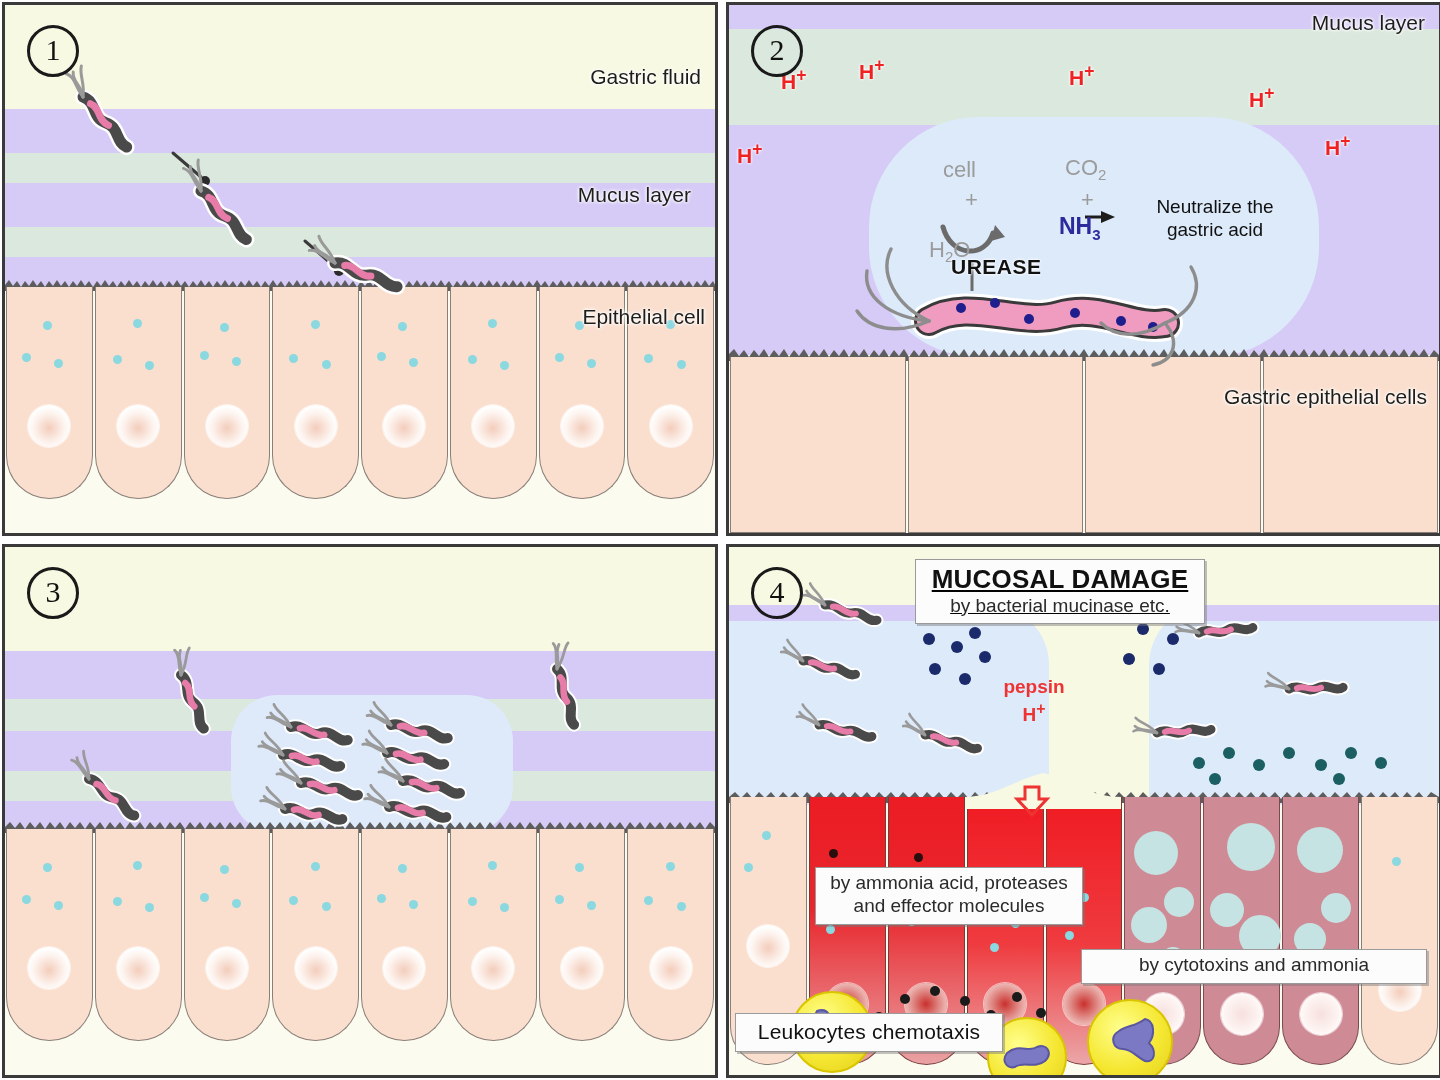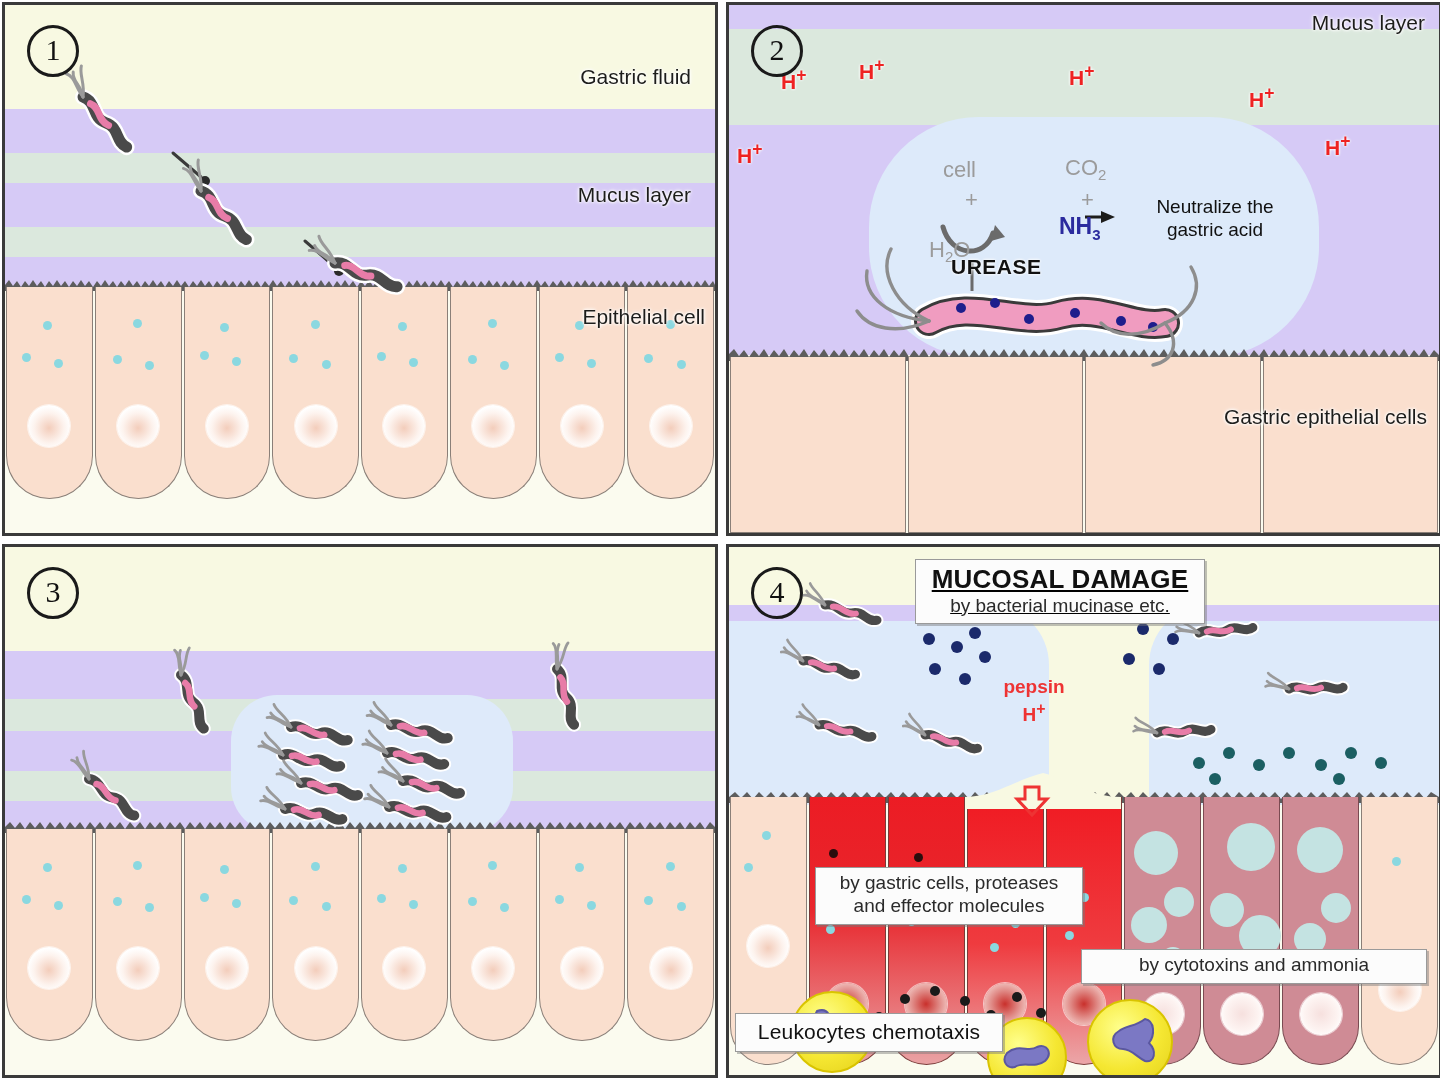--- a/index.html
+++ b/index.html
@@ -219,21 +219,21 @@
         <path d="M10 0 C20 -4 26 8 38 4" stroke="#e87ca8" stroke-width="7" fill="none" stroke-linecap="round"></path>
         <g stroke="#9a9a9a" stroke-width="3" fill="none" stroke-linecap="round">
           <path d="M0 0 C-10 -8 -18 -4 -24 -12"></path>
             <path d="M0 0 C-12 -2 -20 -10 -28 -6"></path>
             <path d="M0 0 C-8 -12 -18 -14 -22 -22"></path>
         </g>
       </g>
     </svg>
 
     <div class="badge">1</div>
-    <div class="lab" style="right:24px;top:60px;margin-left:30px;">Gastric fluid</div>
+    <div class="lab" style="right:14px;top:60px;margin-left:30px;">Gastric fluid</div>
     <div class="lab" style="right:24px;top:178px;">Mucus layer</div>
     <div class="lab" style="right:10px;top:300px;">Epithelial cell</div>
   </div>
 
   <div class="panel">
     <div class="layer lav" style="top:0;height:24px;"></div>
     <div class="layer mint" style="top:24px;height:96px;"></div>
     <div class="layer lav" style="top:120px;height:230px;"></div>
 
     <div class="cloud" style="left:140px;top:112px;width:450px;height:240px;"></div>
@@ -275,21 +275,21 @@
           <path d="M436 318 C410 334 386 332 372 318"></path>
           <path d="M436 318 C452 338 444 356 424 360"></path>
         </g>
       </g>
       <line x1="356" y1="212" x2="372" y2="212" stroke="#1d1d1b" stroke-width="3"></line>
       <path d="M372 206 L386 212 L372 218 Z" fill="#1d1d1b"></path>
     </svg>
 
     <div class="badge">2</div>
     <div class="lab" style="right:14px;top:6px;">Mucus layer</div>
-    <div class="lab" style="right:12px;top:400px;">Gastric epithelial cells</div>
+    <div class="lab" style="right:12px;top:380px;">Gastric epithelial cells</div>
 
     <div class="hion" style="left:52px;top:60px;"><span>H</span><sup>+</sup></div>
     <div class="hion" style="left:130px;top:50px;"><span>H</span><sup>+</sup></div>
     <div class="hion" style="left:340px;top:56px;"><span>H</span><sup>+</sup></div>
     <div class="hion" style="left:520px;top:78px;"><span>H</span><sup>+</sup></div>
     <div class="hion" style="left:8px;top:134px;"><span>H</span><sup>+</sup></div>
     <div class="hion" style="left:596px;top:126px;"><span>H</span><sup>+</sup></div>
 
     <div class="chem" style="left:214px;top:152px;">cell</div>
     <div class="chem" style="left:236px;top:182px;">+</div>
@@ -556,21 +556,21 @@
       <div>pepsin</div>
       <div><span>H</span><sup>+</sup></div>
     </div>
 
     <div class="box" style="left:186px;top:12px;width:290px;text-decoration:underline;">
       <div class="t">MUCOSAL DAMAGE</div>
       <div class="s">by bacterial mucinase etc.</div>
     </div>
 
     <div class="box" style="left:86px;top:320px;width:268px;">
-      <div class="s">by gastric cells, proteases</div>
+      <div class="s">by ammonia acid, proteases</div>
       <div class="s">and effector molecules</div>
     </div>
 
     <div class="box" style="left:352px;top:402px;width:346px;">
       <div class="s">by cytotoxins and ammonia</div>
     </div>
 
     <div class="box small" style="left:6px;top:466px;width:268px;padding:6px 10px;">
       <div class="t">Leukocytes chemotaxis</div>
     </div>

